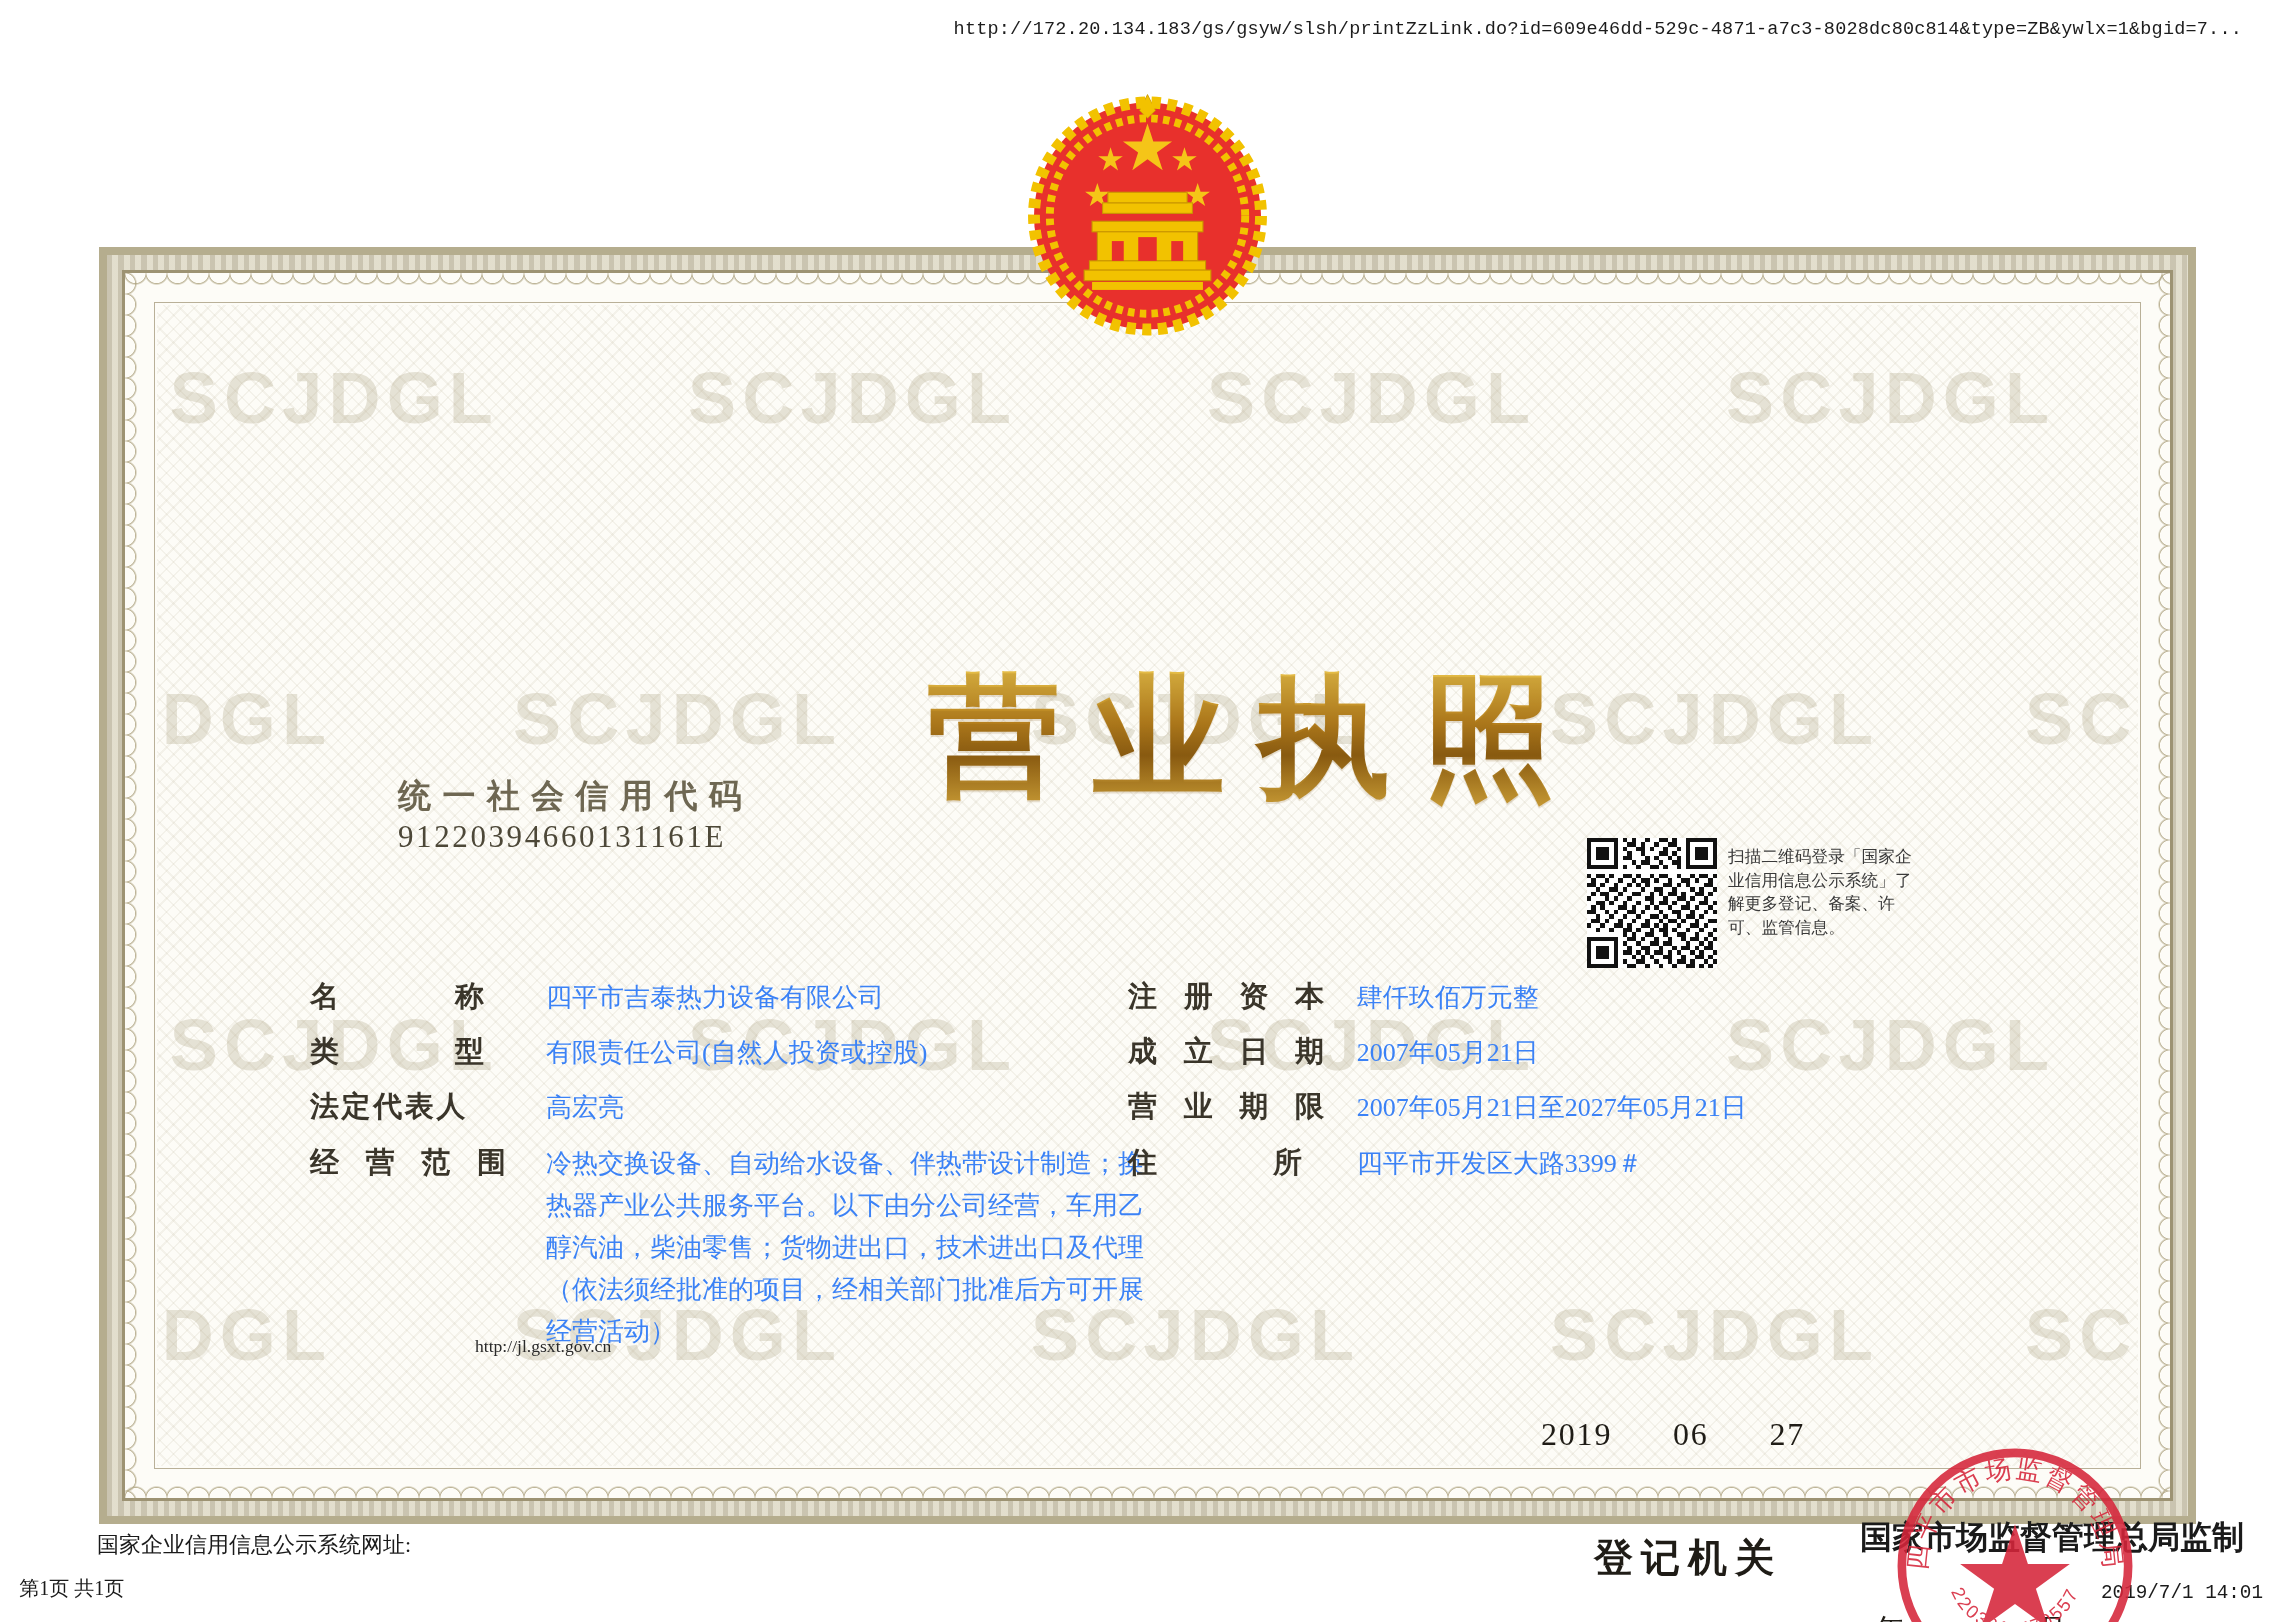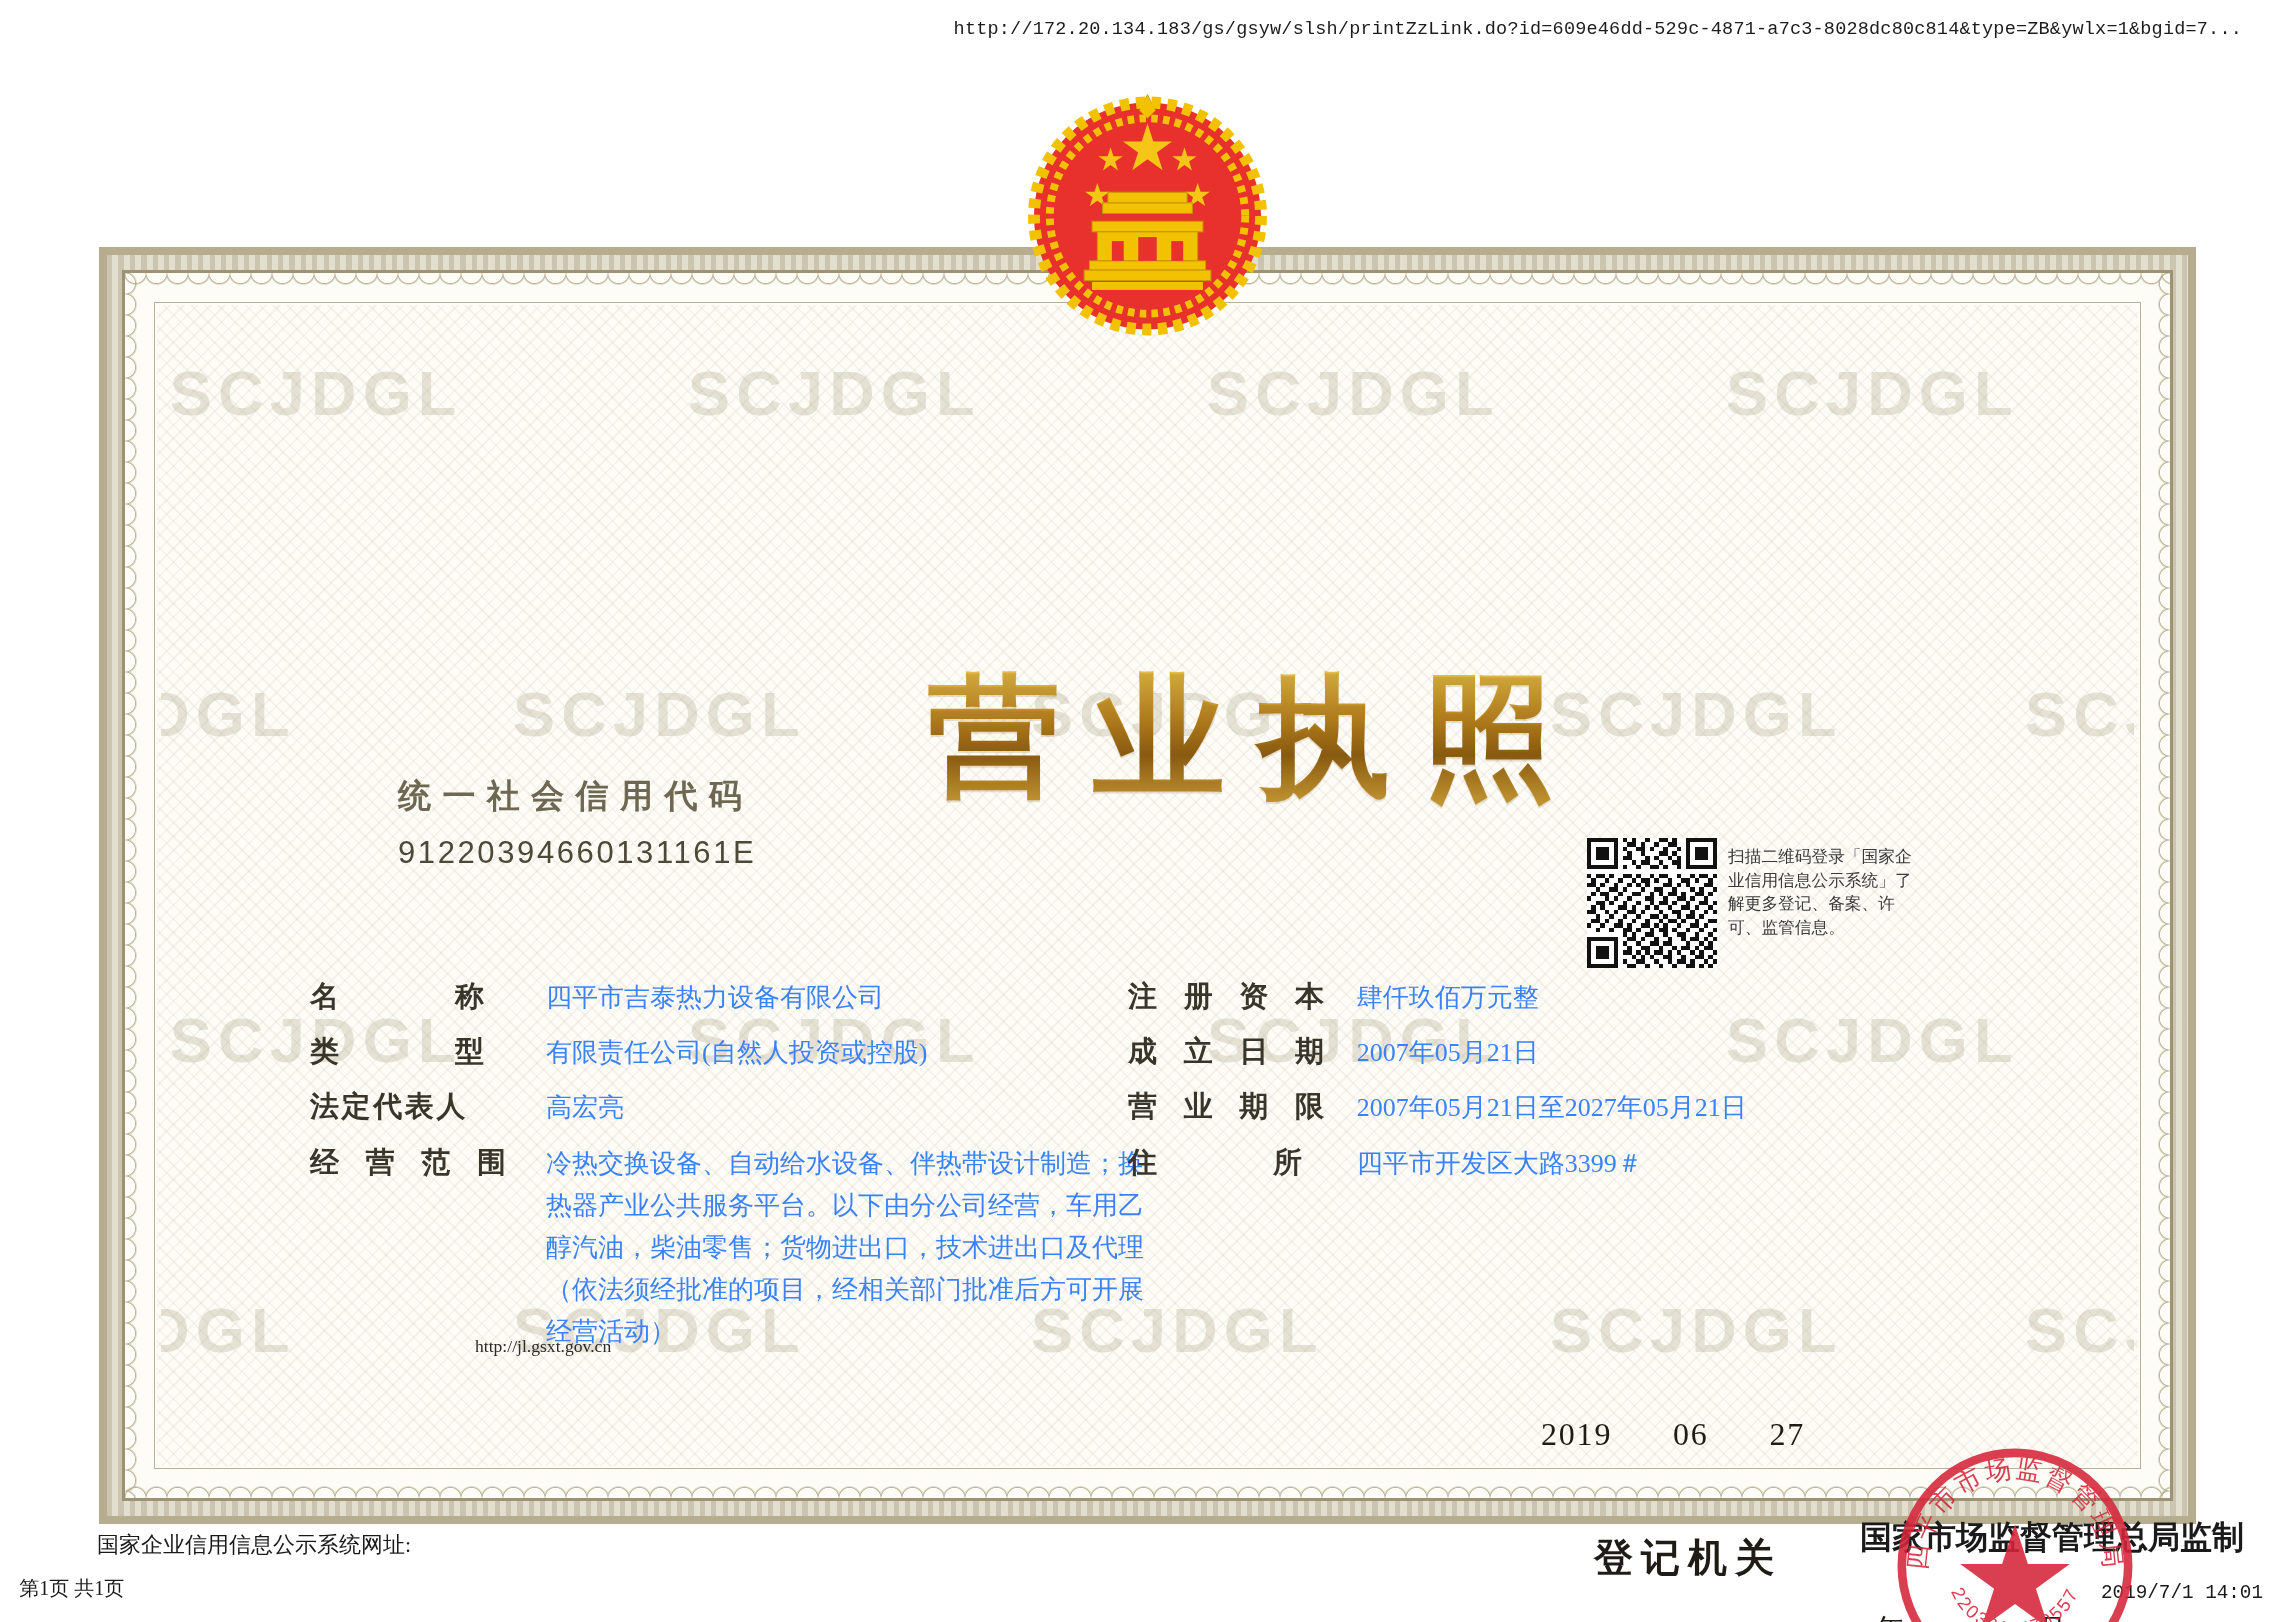--- a/index.html
+++ b/index.html
@@ -111,21 +111,21 @@
   
   .watermarks {
     position: absolute;
     inset: 62px;
     overflow: hidden;
     pointer-events: none;
   }
   .wm {
     position: absolute;
     font-family: "Liberation Sans", sans-serif;
-    font-size: 63px;
+    font-size: 72px;
     font-weight: 700;
     letter-spacing: 6.2px;
     color: rgba(176,166,136,0.30);
     white-space: nowrap;
   }
 
   
   .emblem {
     position: absolute;
     left: 1011px;
@@ -163,22 +163,21 @@
     top: 527px;
     z-index: 5;
   }
   .credit-label {
     font-size: 33px;
     letter-spacing: 11.4px;
     color: #6e6752;
     font-weight: 600;
   }
   .credit-value {
-    margin-top: 16px;
-    font-family: Liberation Sans, sans-serif;
+    font-family: Liberation Serif, serif;
     font-size: 31px;
     letter-spacing: 2.6px;
     color: #4d4838;
   }
 
   
   .qr-wrap {
     position: absolute;
     left: 1488px;
     top: 591px;

